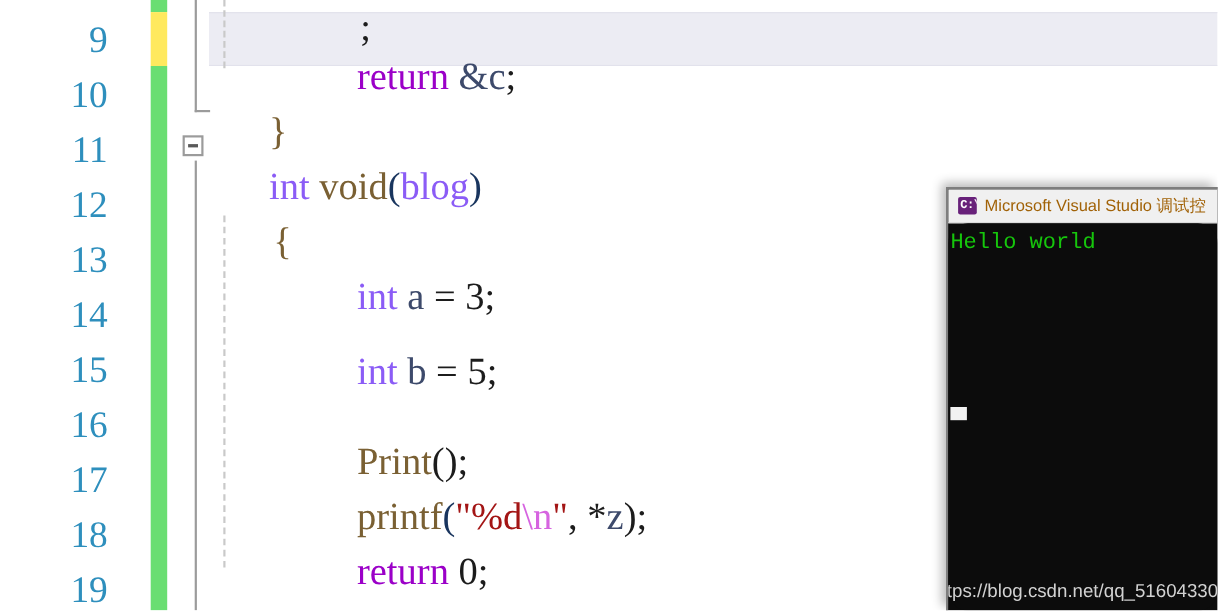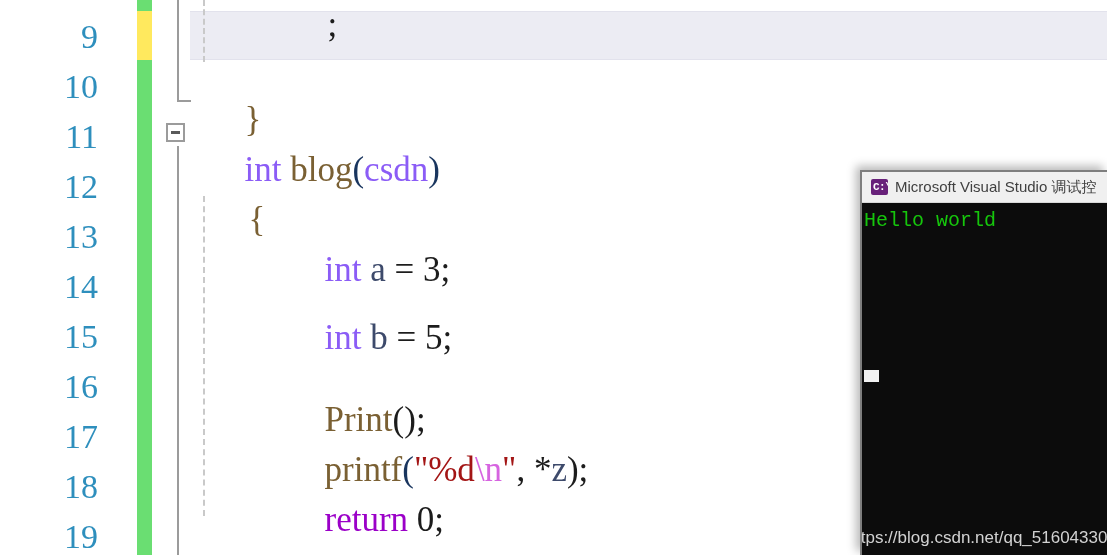--- a/index.html
+++ b/index.html
@@ -158,21 +158,21 @@
     color: #ffffff;
     font-size: 11px;
     line-height: 16px;
     font-family: "Liberation Mono", "DejaVu Sans Mono", monospace;
     font-weight: bold;
     letter-spacing: -0.5px;
   }
   .console-title {
     font-family: "Liberation Sans", "DejaVu Sans", sans-serif;
     font-size: 15px;
-    color: #404040;
+    color: #a16207;
     white-space: nowrap;
     overflow: hidden;
   }
   .console-body {
     position: relative;
     height: 352px;
     background: #0c0c0c;
     padding: 5px 0 0 1px;
     box-sizing: border-box;
     border-radius: 18px;
@@ -238,27 +238,30 @@
 
     <div class="indent-guide" style="left:203px; top:0px;   height:62px;"></div>
     <div class="indent-guide" style="left:203px; top:196px; height:320px;"></div>
 
     <div class="collapse-box" style="left:166px; top:123px;"></div>
 
     <div class="code-line" style="left:275px; top:-28px;">
       <span class="tok-punct">;</span>
     </div>
 
+    <div class="code-line" style="left:272px; top:17px;">
+      <span class="tok-ctrl">return</span><span class="tok-punct"> </span><span class="tok-var">&amp;c</span><span class="tok-punct">;</span>
+    </div>
 
     <div class="code-line" style="left:192px; top:67px;">
       <span class="tok-fn">}</span>
     </div>
 
     <div class="code-line" style="left:192px; top:117px;">
-      <span class="tok-kw">int</span><span> </span><span class="tok-fn">blog</span><span class="tok-paren">(</span><span class="tok-kw">csdn</span><span class="tok-paren">)</span>
+      <span class="tok-kw">int</span><span> </span><span class="tok-fn">void</span><span class="tok-paren">(</span><span class="tok-kw">blog</span><span class="tok-paren">)</span>
     </div>
 
     <div class="code-line" style="left:196px; top:167px;">
       <span class="tok-fn">{</span>
     </div>
 
     <div class="code-line" style="left:272px; top:217px;text-align:right;">
       <span class="tok-kw">int</span><span> </span><span class="tok-var">a</span><span class="tok-punct"> = </span><span class="tok-punct">3</span><span class="tok-punct">;</span>
     </div>
 

